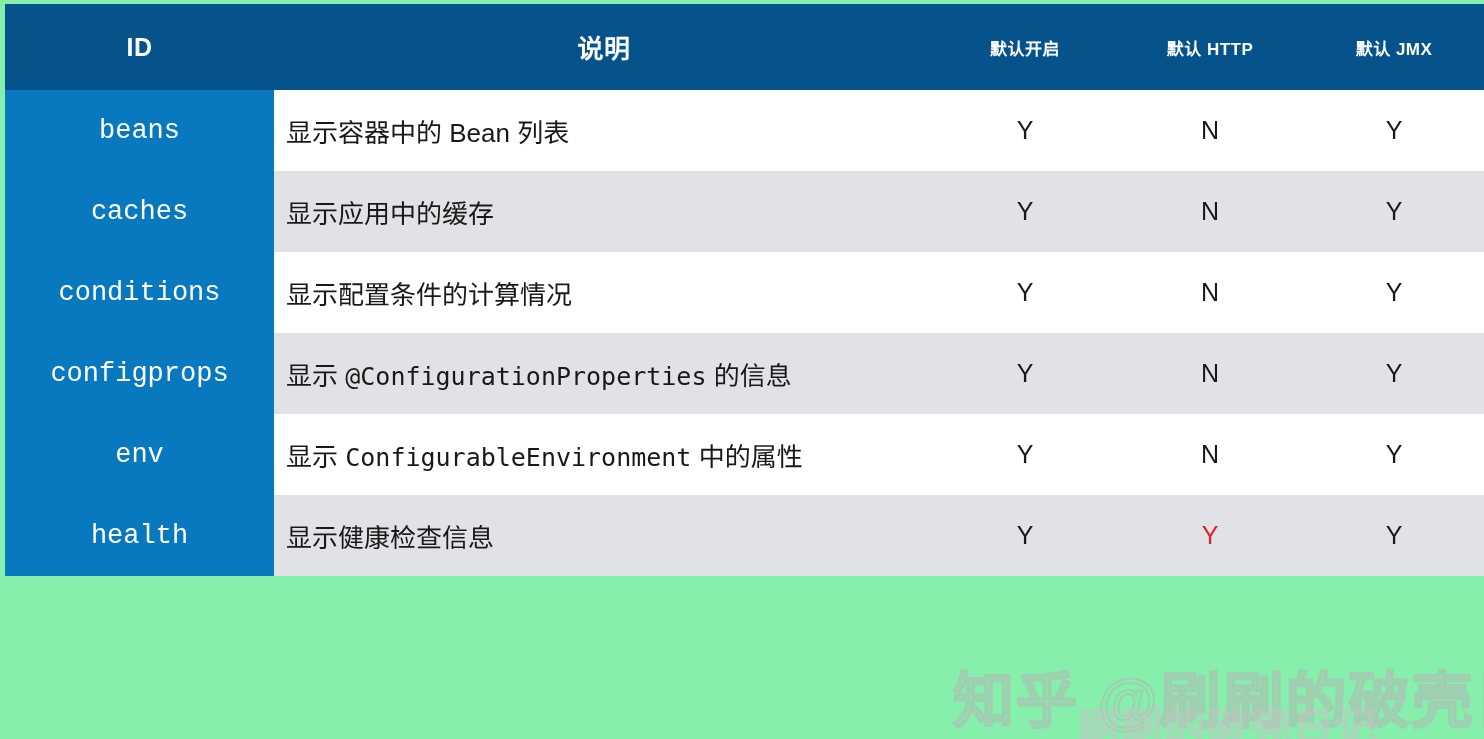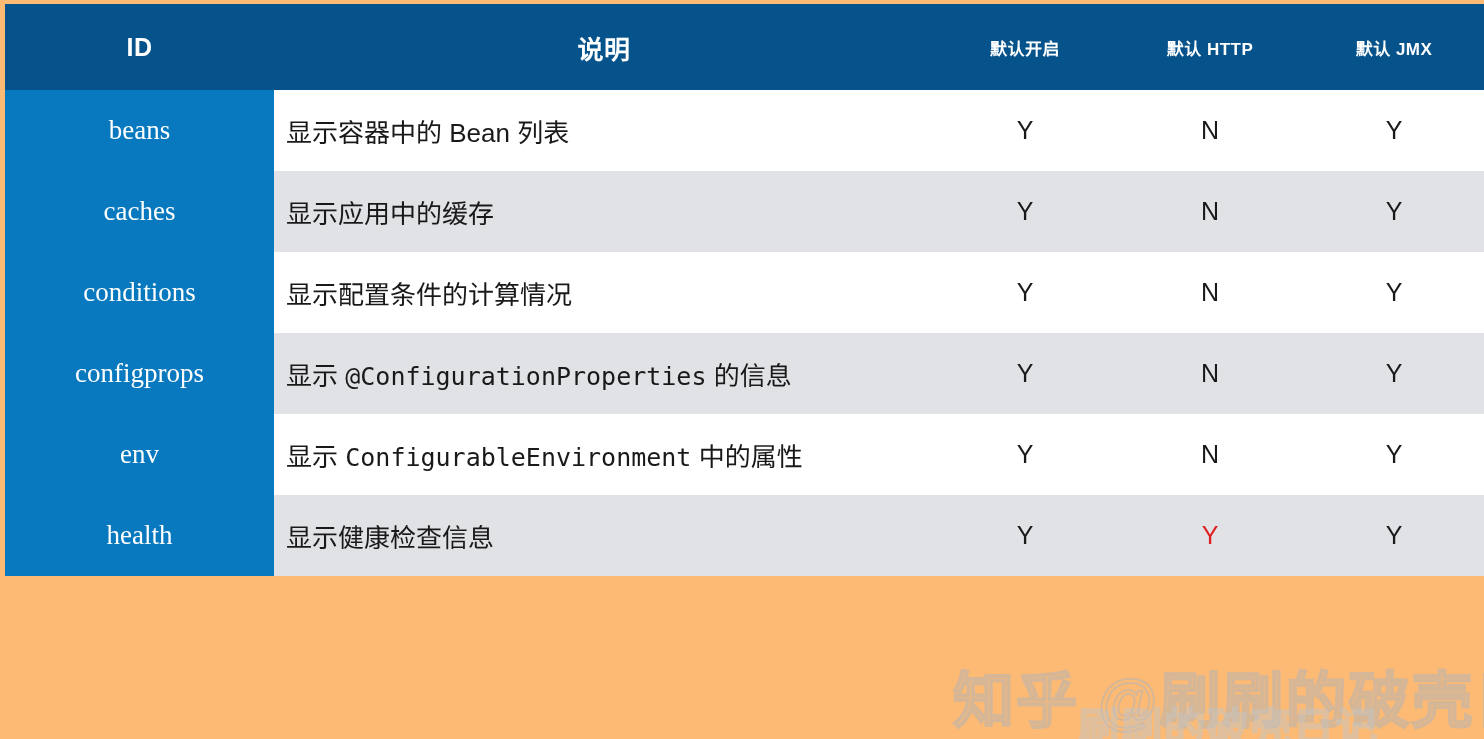--- a/index.html
+++ b/index.html
@@ -13,21 +13,21 @@
     height: 739px;
     overflow: hidden;
     font-family: "Liberation Sans", "DejaVu Sans", sans-serif;
     -webkit-font-smoothing: antialiased;
   }
 
   #root {
     position: relative;
     width: 1484px;
     height: 739px;
-    background: #fdba74;
+    background: #86efac;
     overflow: hidden;
   }
 
   
   .endpoint-table {
     position: absolute;
     left: 5px;
     top: 4px;
     width: 1479px;
     border-collapse: collapse;
@@ -48,36 +48,36 @@
     font-size: 17px;
     font-weight: bold;
     height: 86px;
     padding: 0;
     vertical-align: middle;
     text-align: center;
     letter-spacing: 0.5px;
     font-family: "Liberation Sans", "DejaVu Sans", sans-serif;
   }
   thead th.th-id   { font-size: 25px; }
-  thead th.th-desc { font-size: 26px; }
+  thead th.th-desc { font-size: 26px; font-family: Liberation Mono, monospace; }
 
   
   tbody tr { height: 81px; }
   tbody td {
     padding: 16px;
     vertical-align: middle;
     border: none;
   }
 
   
   td.cell-id {
     background: #0879bf;
     color: #ffffff;
     text-align: center;
-    font-family: Liberation Serif, serif;
+    font-family: Liberation Mono, monospace;
     font-size: 27px;
     letter-spacing: 0px;
     padding: 0 14px;
   }
 
   
   td.cell-desc {
     color: #191919;
     font-size: 26px;
     padding-left: 12px;

